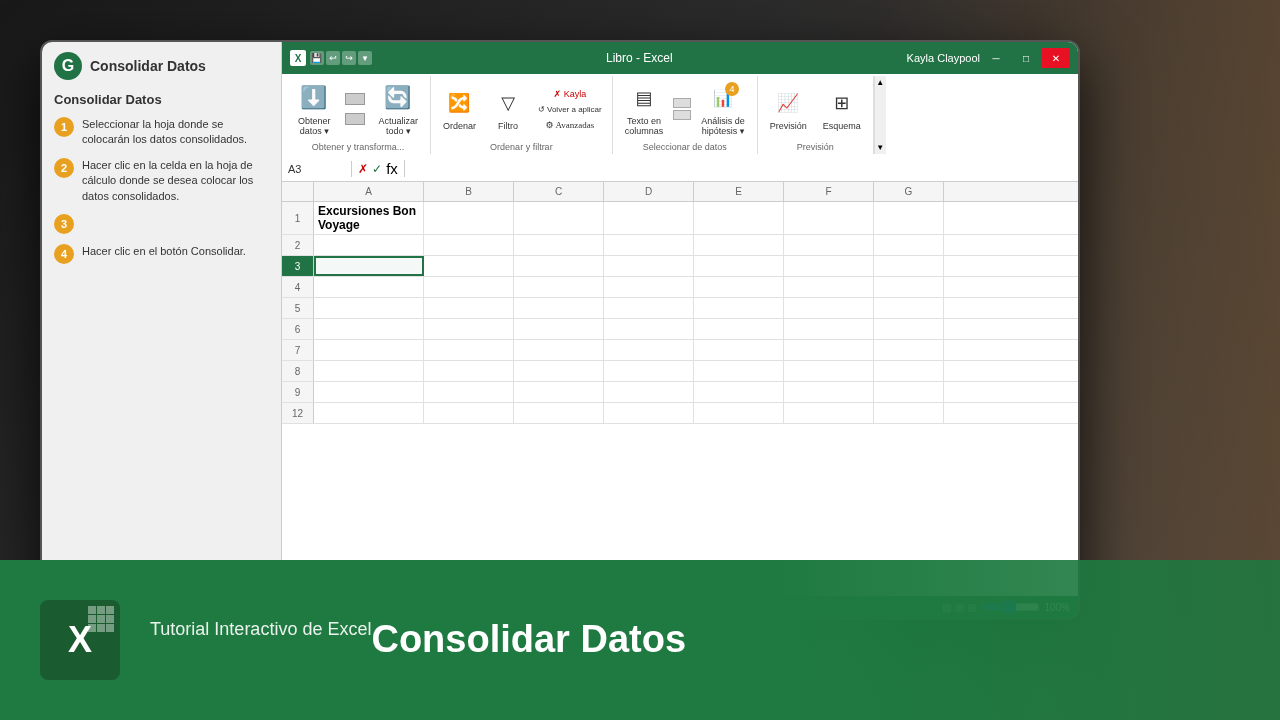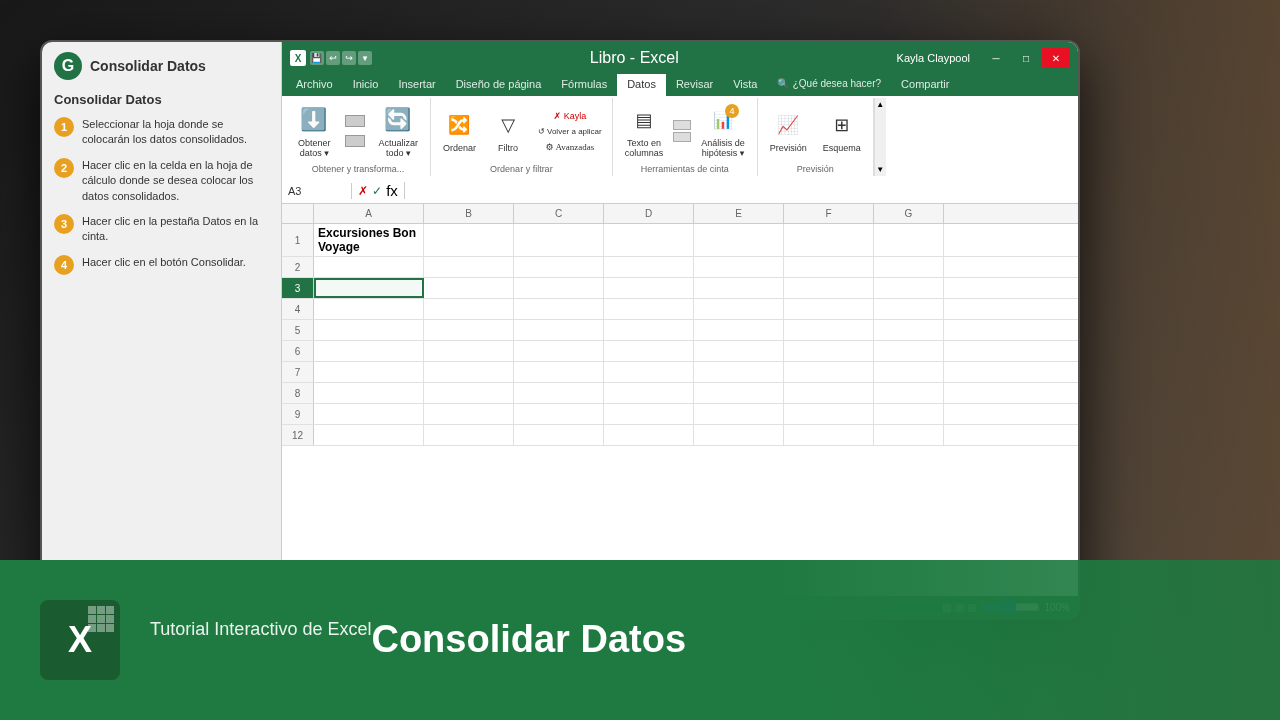--- a/index.html
+++ b/index.html
@@ -152,27 +152,27 @@
     .tb-btn {
       width: 14px; height: 14px;
       background: rgba(255,255,255,0.3);
       border-radius: 2px;
       display: flex; align-items: center; justify-content: center;
       font-size: 9px; color: white;
       cursor: pointer;
     }
 
     .title-bar-center {
-      font-size: 16px;
+      font-size: 12px;
       color: white;
       text-align: center;
     }
 
     .title-bar-right {
-      display: flex; align-items: center; gap: 12px;
+      display: flex; align-items: center; gap: 2px;
       font-size: 11px;
     }
 
     .window-controls {
       display: flex; gap: 2px;
     }
 
     .wc-btn {
       width: 28px; height: 20px;
       display: flex; align-items: center; justify-content: center;
@@ -525,21 +525,20 @@
         <div class="step-text">Seleccionar la hoja donde se colocarán los datos consolidados.</div>
       </div>
 
       <div class="step-item">
         <div class="step-number">2</div>
         <div class="step-text">Hacer clic en la celda en la hoja de cálculo donde se desea colocar los datos consolidados.</div>
       </div>
 
       <div class="step-item">
         <div class="step-number">3</div>
-        <div class="step-text">Hacer clic en la pestaña Datos en la cinta.</div>
       </div>
 
       <div class="step-item">
         <div class="step-number">4</div>
         <div class="step-text">Hacer clic en el botón Consolidar.</div>
       </div>
     </div>
 
     <div class="right-panel">
 
@@ -561,32 +560,20 @@
         <div class="title-bar-right">
           <span style="font-size:11px;">Kayla Claypool</span>
           <div class="window-controls">
             <div class="wc-btn">─</div>
             <div class="wc-btn">□</div>
             <div class="wc-btn close">✕</div>
           </div>
         </div>
       </div>
 
-      <div class="ribbon-tabs">
-        <div class="ribbon-tab">Archivo</div>
-        <div class="ribbon-tab">Inicio</div>
-        <div class="ribbon-tab">Insertar</div>
-        <div class="ribbon-tab">Diseño de página</div>
-        <div class="ribbon-tab">Fórmulas</div>
-        <div class="ribbon-tab active">Datos</div>
-        <div class="ribbon-tab">Revisar</div>
-        <div class="ribbon-tab">Vista</div>
-        <div class="ribbon-tab" style="font-size:10px;">🔍 ¿Qué desea hacer?</div>
-        <div class="ribbon-tab">Compartir</div>
-      </div>
 
       <div class="ribbon-content">
 
         <div class="ribbon-group">
           <div class="ribbon-group-buttons">
             <div class="ribbon-btn-large">
               <div class="ribbon-btn-icon">⬇️</div>
               <span>Obtener<br>datos ▾</span>
             </div>
             <div style="display:flex;flex-direction:column;gap:2px;">
@@ -637,21 +624,21 @@
               <div style="width:18px;height:10px;background:#ddd;border:1px solid #aaa;"></div>
             </div>
             <div class="ribbon-btn-large ribbon-btn-with-badge">
               <div class="ribbon-btn-icon" style="font-size:18px;position:relative;">
                 <span style="font-size:16px;">📊</span>
                 <span class="badge-orange">4</span>
               </div>
               <span>Análisis de<br>hipótesis ▾</span>
             </div>
           </div>
-          <div class="ribbon-group-label">Herramientas de cinta</div>
+          <div class="ribbon-group-label">Seleccionar de datos</div>
         </div>
 
         <div class="ribbon-group">
           <div class="ribbon-group-buttons" style="gap:4px;">
             <div class="ribbon-btn-large">
               <div class="ribbon-btn-icon" style="font-size:18px;">📈</div>
               <span>Previsión</span>
             </div>
             <div class="ribbon-btn-large">
               <div class="ribbon-btn-icon" style="font-size:18px;">⊞</div>

